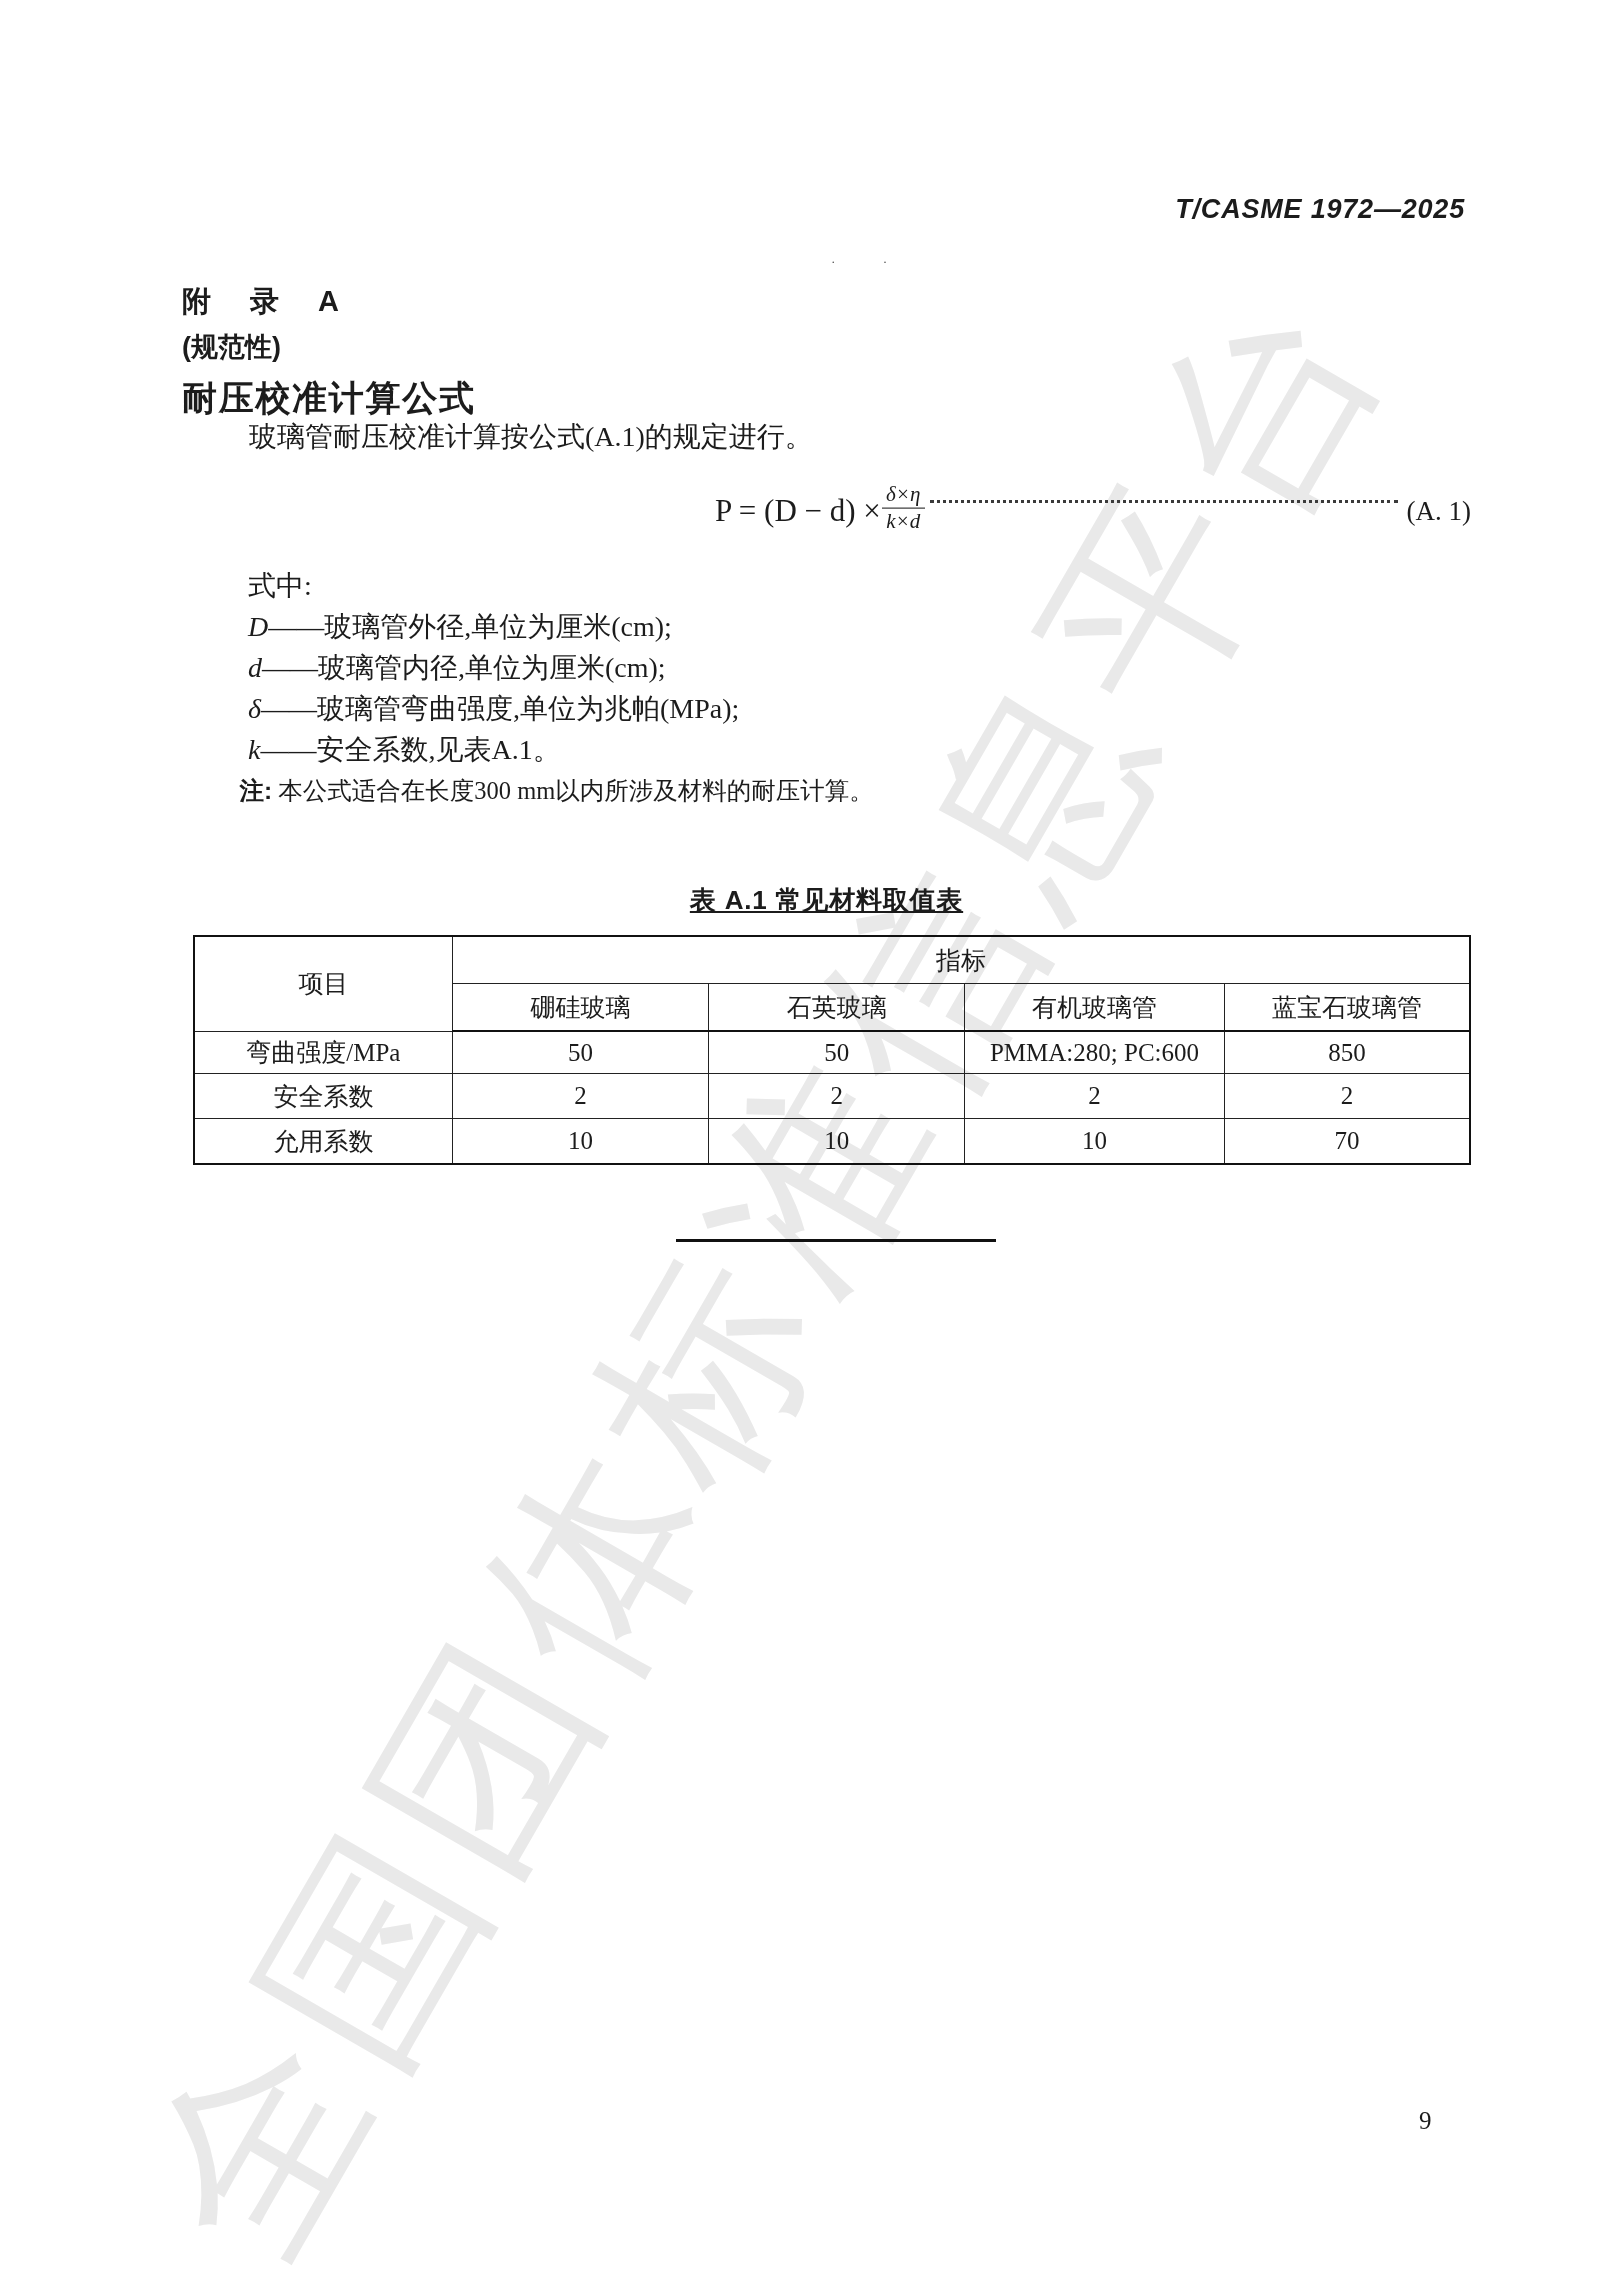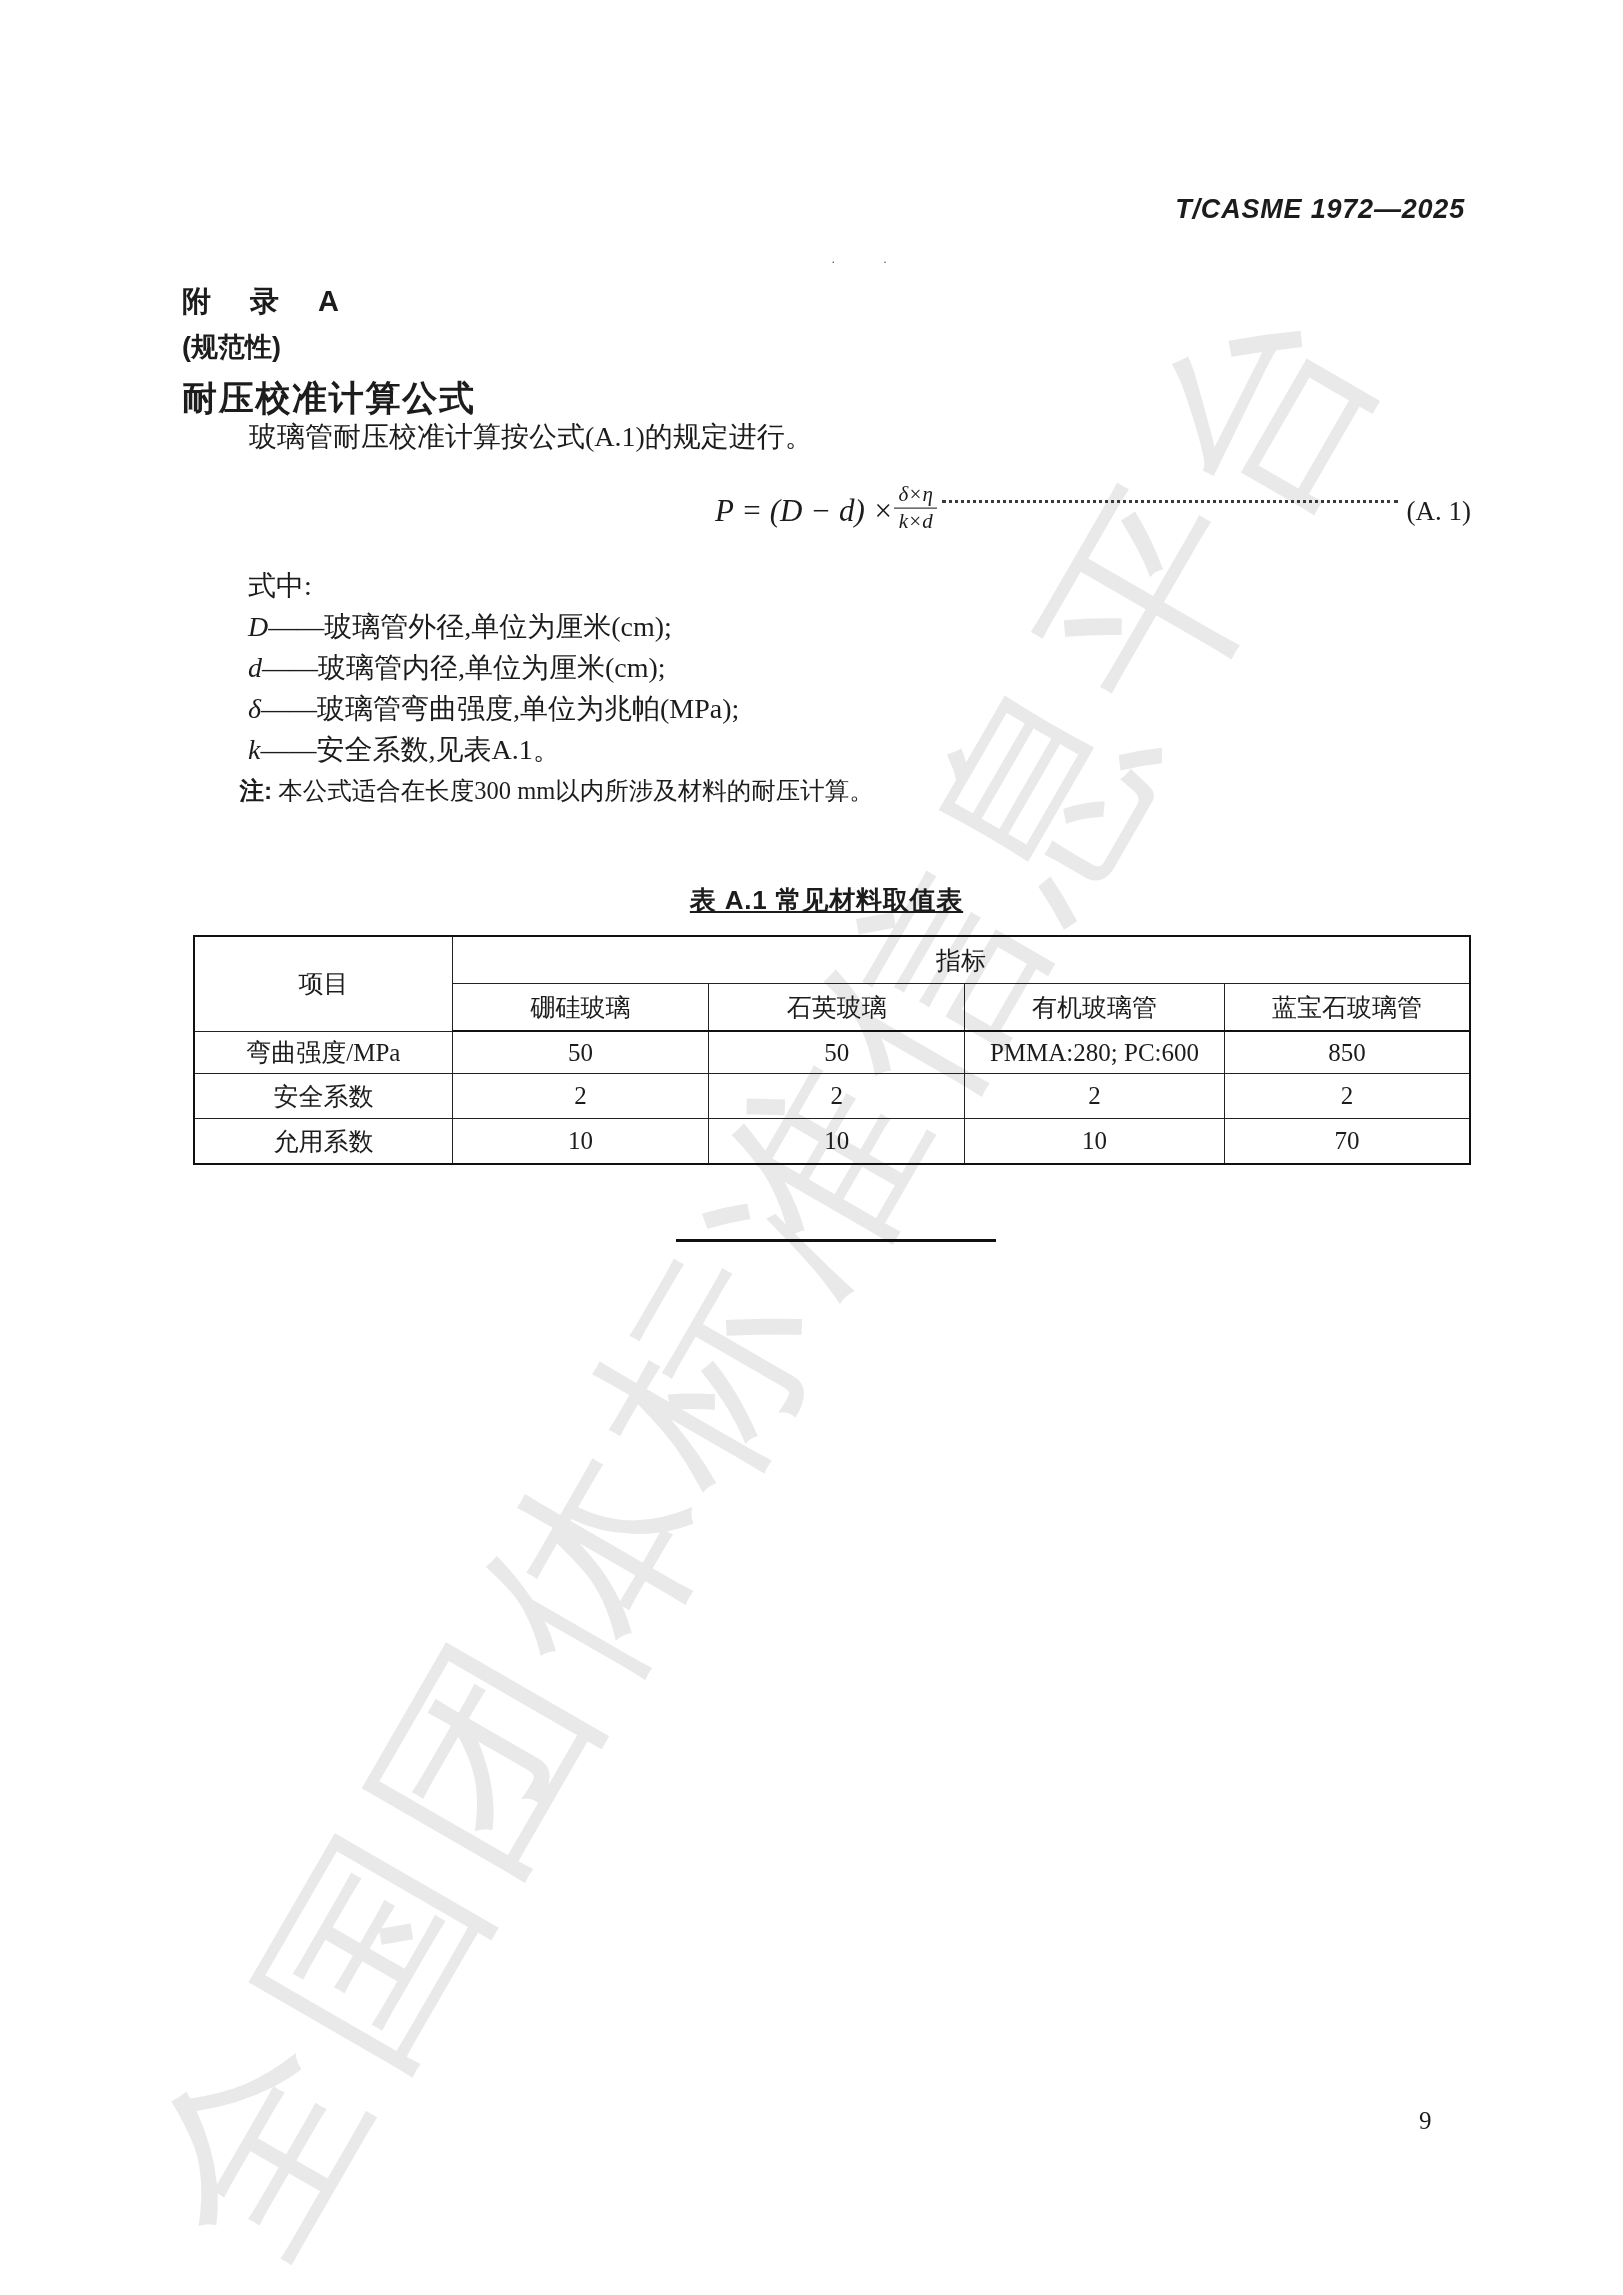--- a/index.html
+++ b/index.html
@@ -49,21 +49,21 @@
     font-size:28px; line-height:36px; margin:0;
   }
 
   .formula-row {
     position:absolute; left:182px; right:152px; top:477px; height:68px;
     display:flex; align-items:center;
   }
   .formula-main {
     margin-left:533px;
     font-family:"Liberation Serif", serif;
-    font-style:italic; font-size:31px;
+    font-size:31px;
     white-space:nowrap;
   }
   .frac {
     display:inline-block; vertical-align:middle;
     text-align:center; font-size:21px; line-height:1.18;
     font-style:italic; margin-left:1px; transform:translateY(-3.4px);
   }
   .frac .num { display:block; border-bottom:1.7px solid #111; padding:0 4.2px 0.8px; }
   .frac .den { display:block; padding-top:0.8px; }
   .formula-dots {

